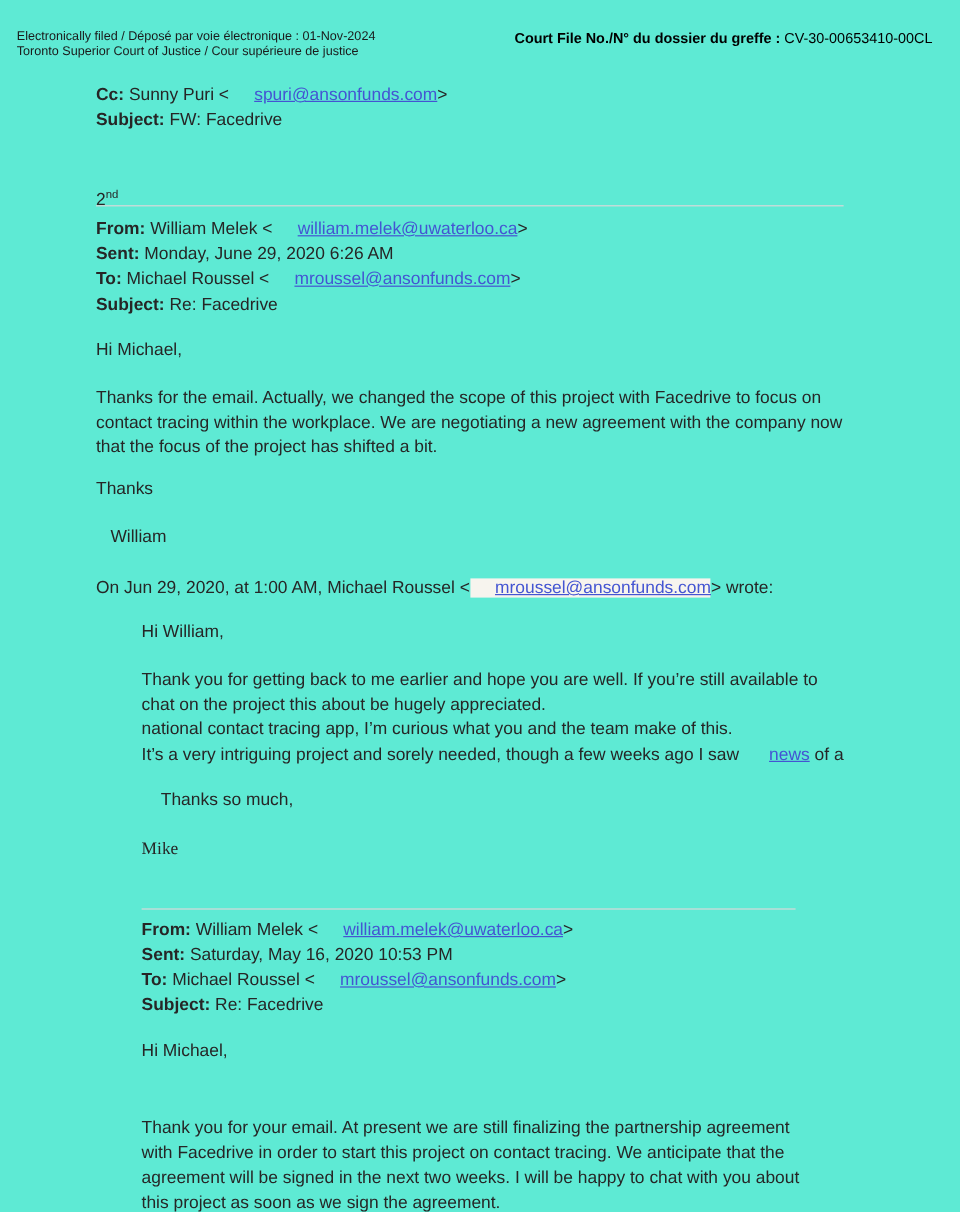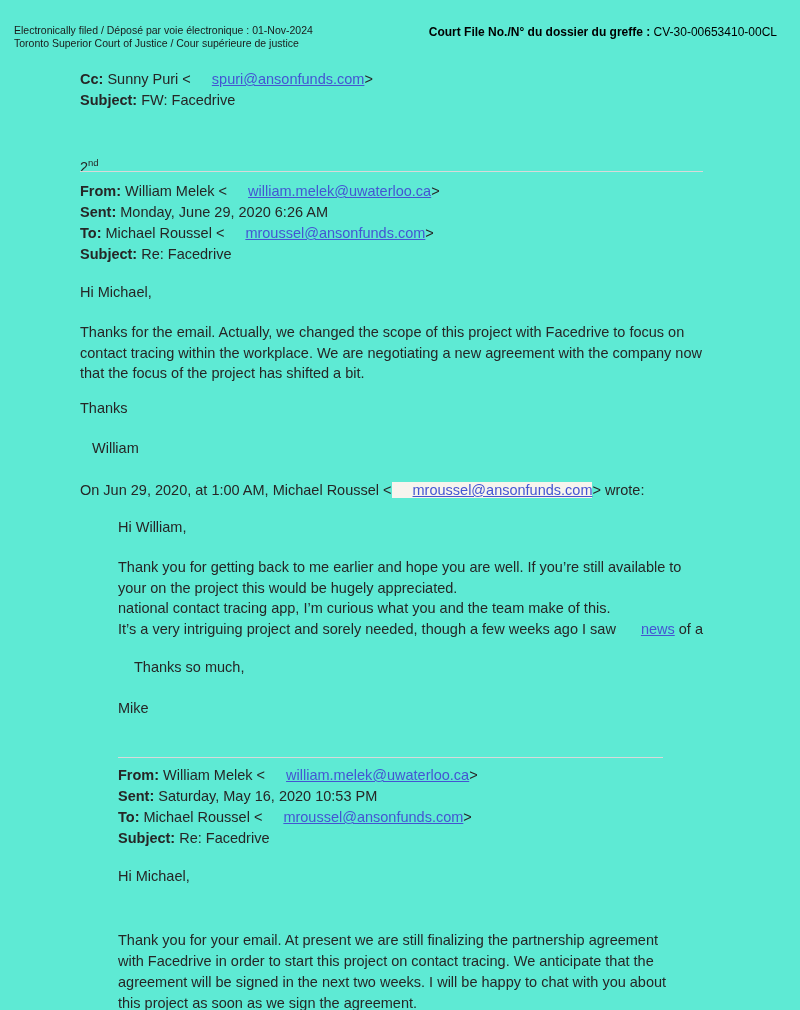--- a/index.html
+++ b/index.html
@@ -105,28 +105,28 @@
   <div class="blk" style="left:80px; top:398px;">Thanks</div>
   <div class="blk" style="left:80px; top:438px;margin-left:12px;">William</div>
 
   <div class="blk" style="left:80px; top:480px;text-align:center;">
     <span>On Jun 29, 2020, at 1:00 AM, Michael Roussel &lt;</span><a class="lnk hl">mroussel@ansonfunds.com</a><span>&gt; wrote:</span>
   </div>
 
   <div class="blk" style="left:118px; top:517px;">Hi William,</div>
   <div class="blk" style="left:118px; top:557px;">
     <div>Thank you for getting back to me earlier and hope you are well. If you’re still available to</div>
-    <div>your on the project this would be hugely appreciated.</div>
+    <div>chat on the project this about be hugely appreciated.</div>
     <div>national contact tracing app, I’m curious what you and the team make of this.</div>
     <div>
       <span>It’s a very intriguing project and sorely needed, though a few weeks ago I saw </span><a class="lnk">news</a><span> of a</span>
     </div>
   </div>
   <div class="blk" style="left:134px; top:657px;">Thanks so much,</div>
-  <div class="blk" style="left:118px; top:698px;">Mike</div>
+  <div class="blk" style="left:118px; top:698px;font-family:Liberation Serif, serif;">Mike</div>
 
   <div class="rule" style="left:118px; top:757px; width:545px;"></div>
 
   <div class="blk hdrblk" style="left:118px; top:765px;">
     <div>
       <span class="b">From:</span><span> William Melek &lt;</span><a class="lnk">william.melek@uwaterloo.ca</a><span>&gt;</span>
     </div>
     <div>
       <span class="b">Sent:</span><span> Saturday, May 16, 2020 10:53 PM</span>
     </div>

